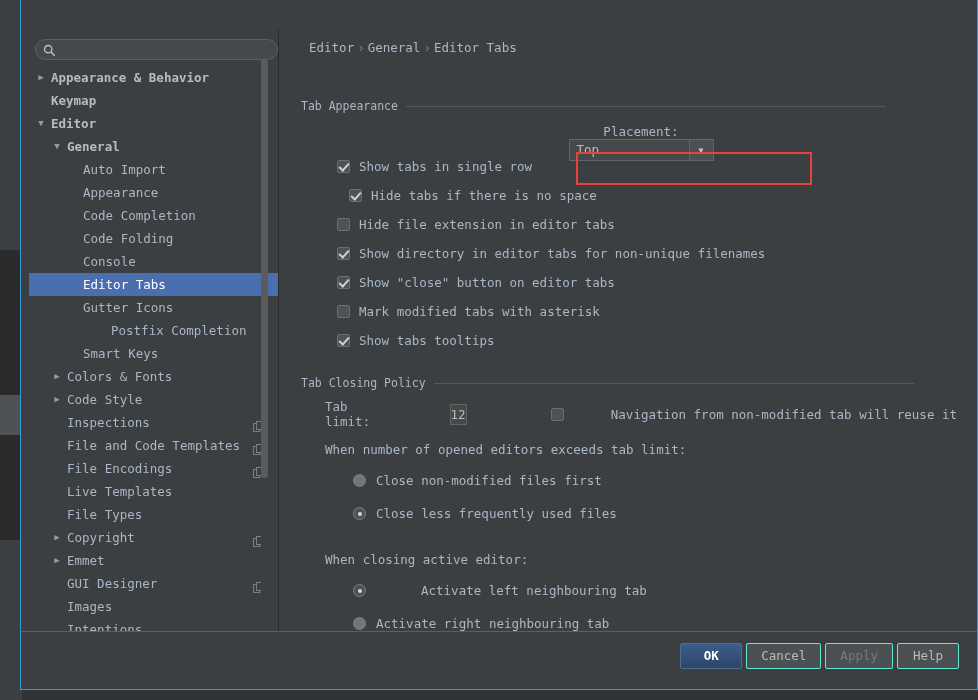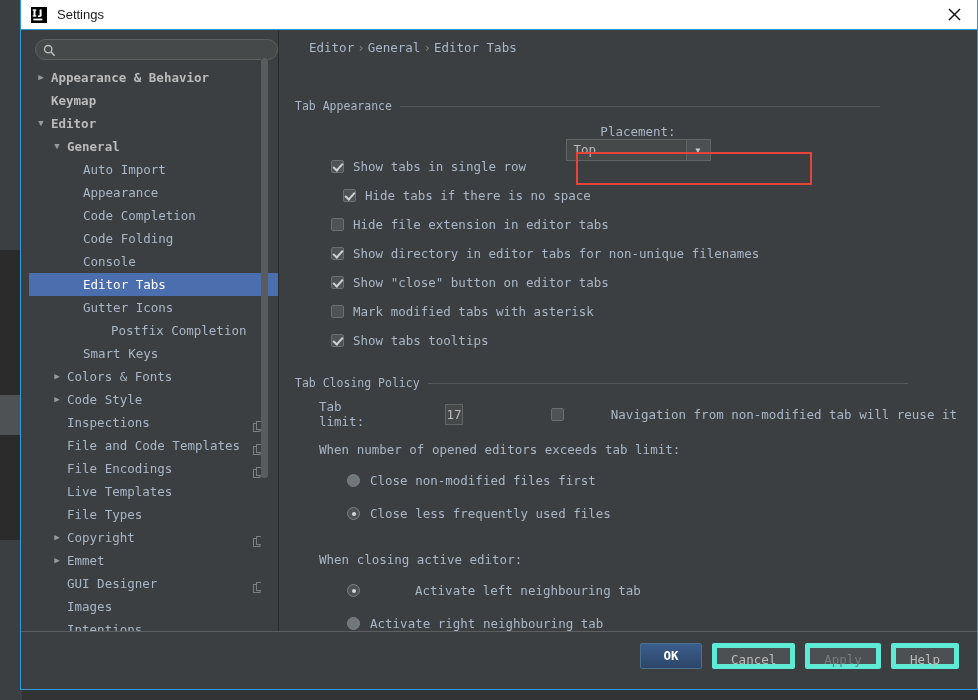--- a/index.html
+++ b/index.html
@@ -202,21 +202,21 @@
     left: 30px; top: 10px;
     font-family: "DejaVu Sans Mono", monospace;
     font-size: 12.5px;
     color: #a9b7c6;
     white-space: nowrap;
   }
   .bc-sep { color: #808080; padding: 0 3px; }
 
   .section {
     position: absolute;
-    left: 16px;
+    left: 22px;
     right: 20px;
   }
   .sec-title-row {
     display: flex;
     align-items: center;
     height: 16px;
   }
   .sec-title {
     font-family: "DejaVu Sans Mono", monospace;
     font-size: 11.5px;
@@ -346,27 +346,27 @@
     left: 0; right: 0; bottom: 0;
     height: 58px;
     background: #3c3f41;
     border-top: 1px solid #5c5f61;
     box-sizing: border-box;
   }
   #btns {
     position: absolute;
     right: 18px; top: 11px;
     display: flex;
-    gap: 10px;
+    gap: 4px;
   }
   .btn {
     min-width: 62px;
     height: 26px;
     padding: 0 14px;
-    border: 5px solid #5eead4;
+    border: 1px solid #5eead4;
     border-radius: 2px;
     background: #4c5052;
     color: #bbbbbb;
     font-family: "DejaVu Sans Mono", monospace;
     font-size: 12.5px;
     line-height: 24px;
     text-align: center;
     cursor: pointer;
     box-sizing: border-box;
   }
@@ -386,40 +386,20 @@
 
 <div id="backdrop">
   <div class="bd-left-strip"></div>
   <div class="bd-dark-strip"></div>
   <div class="bd-tab"></div>
   <div class="bd-right-strip"></div>
 </div>
 
 <div id="dialog">
 
-  <div id="titlebar">
-    <span class="ij-icon">
-      <svg width="16" height="16" viewBox="0 0 16 16">
-        <rect x="0" y="0" width="16" height="16" fill="#000000"></rect>
-        <rect x="2.5" y="2.5" width="2" height="7" fill="#ffffff"></rect>
-        <rect x="1.6" y="2.5" width="3.8" height="1.1" fill="#ffffff"></rect>
-        <rect x="1.6" y="8.4" width="3.8" height="1.1" fill="#ffffff"></rect>
-        <rect x="8.6" y="2.5" width="2" height="6" fill="#ffffff"></rect>
-        <path d="M8.6 8.0 h2 v0.6 q0 1.3 -1.6 1.3 h-2.1 v-1.4 h1.4 q0.3 0 0.3 -0.3 z" fill="#ffffff"></path>
-        <rect x="2.4" y="11.6" width="9" height="1.8" fill="#ffffff"></rect>
-      </svg>
-    </span>
-    <span id="title-text">Settings</span>
-    <div id="close-btn">
-      <svg width="13" height="13" viewBox="0 0 13 13">
-        <line x1="1" y1="1" x2="12" y2="12" stroke="#111111" stroke-width="1.4"></line>
-        <line x1="12" y1="1" x2="1" y2="12" stroke="#111111" stroke-width="1.4"></line>
-      </svg>
-    </div>
-  </div>
 
   <div id="dlg-body">
 
     <div id="sidebar">
       <div id="search-wrap">
         <span id="search-icon">
           <svg width="13" height="13" viewBox="0 0 13 13">
             <circle cx="5.2" cy="5.2" r="3.7" fill="none" stroke="#c0c0c0" stroke-width="1.3"></circle>
             <line x1="8.1" y1="8.1" x2="11.6" y2="11.8" stroke="#c0c0c0" stroke-width="1.5"></line>
           </svg>
@@ -528,21 +508,21 @@
 
       <div class="section" style="top:345px;">
         <div class="sec-title-row">
           <span class="sec-title">Tab Closing Policy</span>
           <span class="sec-line"></span>
         </div>
 
         <div class="field-row" style="margin-top:12px; margin-left:24px;gap:38px;">
           <span>Tab limit:</span>
           <span style="width:9px"></span>
-          <span class="spin">17</span>
+          <span class="spin">12</span>
           <span style="width:22px"></span>
           <span class="cb"></span>
           <span class="cb-label">Navigation from non-modified tab will reuse it</span>
         </div>
 
         <div class="field-row" style="margin-top:13px; margin-left:24px;">
           <span>When number of opened editors exceeds tab limit:</span>
         </div>
 
         <div id="exceeds-list" style="margin-top:4px;">

